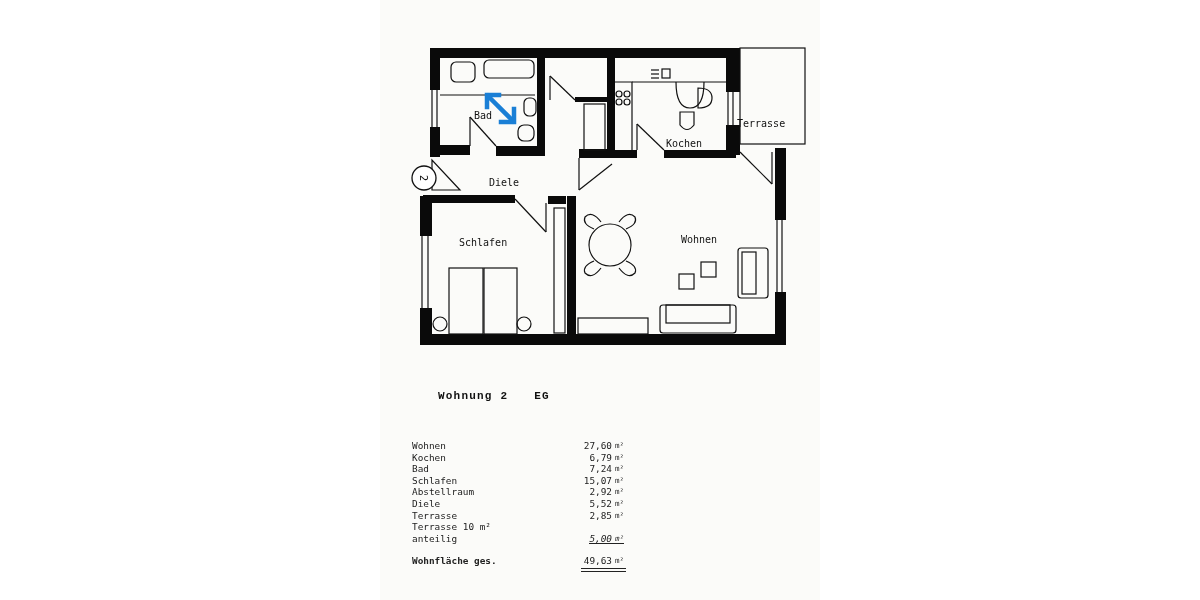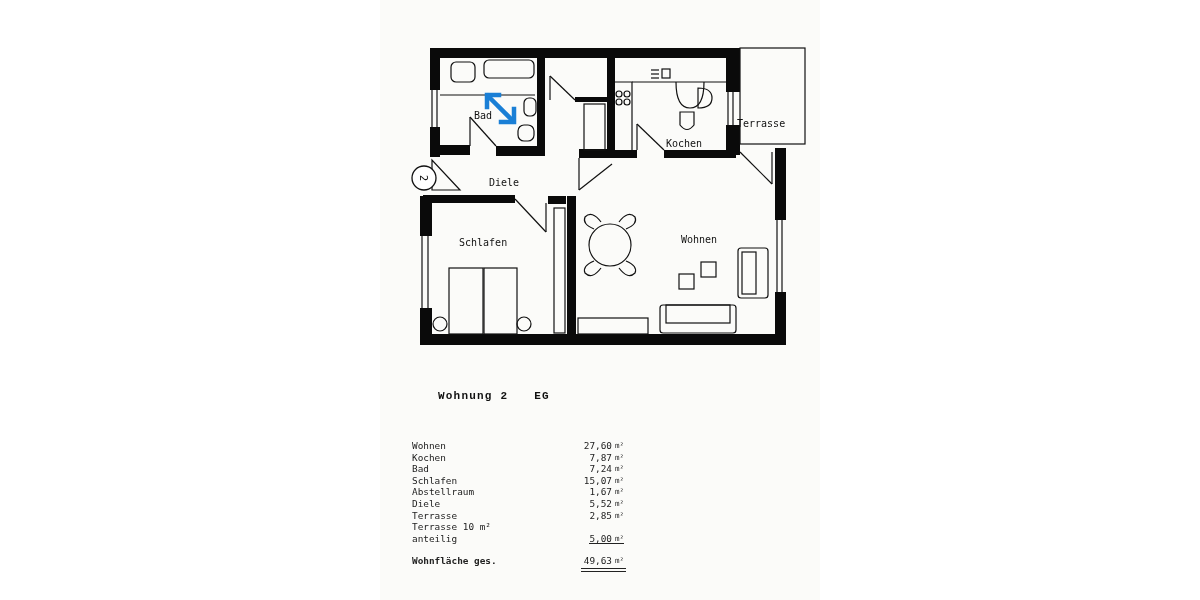--- a/index.html
+++ b/index.html
@@ -29,21 +29,21 @@
     }
     .title .floor { margin-left: 26px; }
     .table {
       position: absolute; left: 412px; top: 440px; width: 212px;
       font-family: "DejaVu Sans Mono", monospace;
       font-size: 9.4px; color: #222; line-height: 11.6px;
     }
     .row { display: flex; justify-content: space-between; height: 11.6px; }
     .row .val { text-align: right; }
     .row .val .u { font-size: 7.5px; margin-left: 3px; vertical-align: 1px; }
-    .row.sub .val { border-bottom: 1.4px solid #222; padding-bottom: 1px; }
+    .row.sub .val { border-bottom: 1.4px solid #222; padding-bottom: 1px; font-style: italic; }
     .total-row { margin-top: 11px; align-items: center; }
     .total-row .val { position: relative; }
     .total-row .val::after {
       content: ""; position: absolute; left: -3px; right: -2px; bottom: -5px;
       border-top: 1.4px solid #222; border-bottom: 1.4px solid #222; height: 2px;
     }
     .total-row .label { font-weight: bold; }
   </style>
 </head>
 <body>
@@ -183,33 +183,33 @@
 
 <div class="title"><span>Wohnung 2</span><span class="floor">EG</span></div>
 
 <div class="table">
   <div class="row">
       <span>Wohnen</span>
       <span class="val"><span>27,60</span><span class="u">m²</span></span>
     </div>
   <div class="row">
       <span>Kochen</span>
-      <span class="val"><span>7,87</span><span class="u">m²</span></span>
+      <span class="val"><span>6,79</span><span class="u">m²</span></span>
     </div>
   <div class="row">
       <span>Bad</span>
       <span class="val"><span>7,24</span><span class="u">m²</span></span>
     </div>
   <div class="row">
       <span>Schlafen</span>
       <span class="val"><span>15,07</span><span class="u">m²</span></span>
     </div>
   <div class="row">
       <span>Abstellraum</span>
-      <span class="val"><span>1,67</span><span class="u">m²</span></span>
+      <span class="val"><span>2,92</span><span class="u">m²</span></span>
     </div>
   <div class="row">
       <span>Diele</span>
       <span class="val"><span>5,52</span><span class="u">m²</span></span>
     </div>
   <div class="row">
       <span>Terrasse</span>
       <span class="val"><span>2,85</span><span class="u">m²</span></span>
     </div>
   <div class="row">

